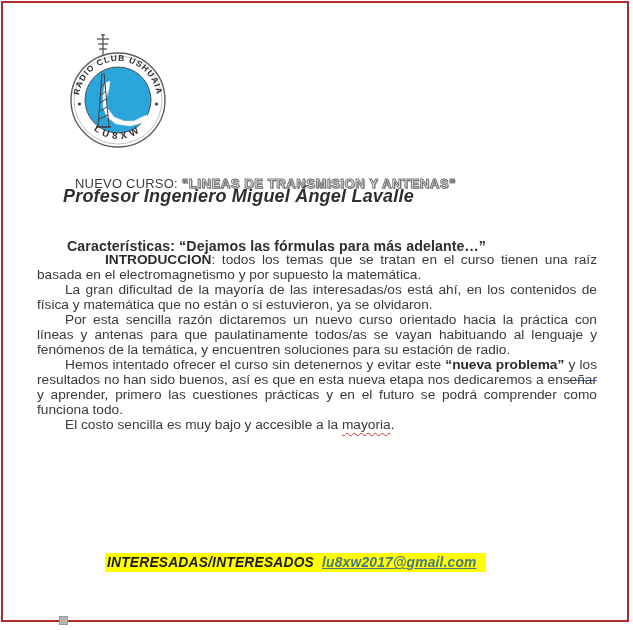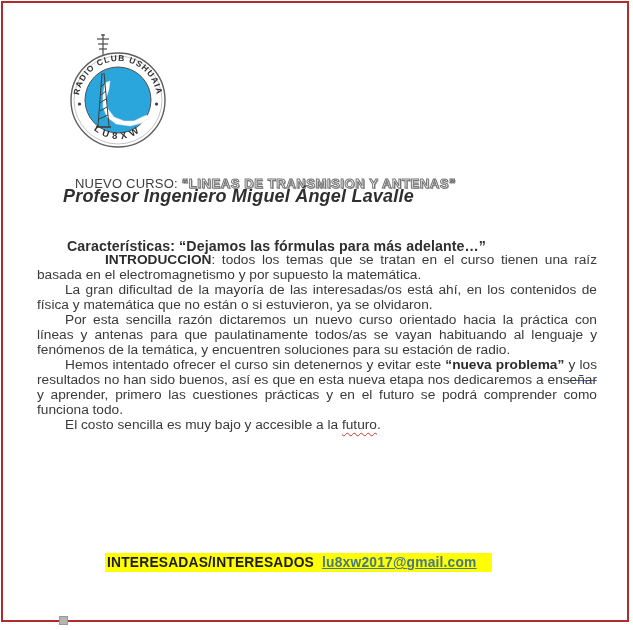--- a/index.html
+++ b/index.html
@@ -53,21 +53,21 @@
     text-decoration-style:wavy;
     text-decoration-color:#c2372e;
     text-decoration-thickness:1px;
     text-underline-offset:3px;
   }
   .contact-line{
     position:absolute;left:37px;top:552px;width:560px;margin:0;
     font-size:13.8px;line-height:21px;text-indent:68px;
   }
   .hl{
-    background:#ffff00;padding:2px 15px 2px 2px;
+    background:#ffff00;padding:2px 9px 2px 2px;font-style:italic;
   }
   .hl b{color:#1c1c1c;letter-spacing:0.2px;}
   .email{
     color:#467886;font-weight:bold;
     text-decoration:underline;
     text-decoration-thickness:1px;
     cursor:pointer;letter-spacing:0.2px;
   }
   .handle{
     position:absolute;left:59px;top:616px;width:9px;height:9px;
@@ -131,20 +131,20 @@
 
   <p class="professor-line">Profesor Ingeniero Miguel Ángel Lavalle</p>
 
   <p class="caract-line">Características: “Dejamos las fórmulas para más adelante…”</p>
 
   <div class="bodytext">
     <p class="intro"><b>INTRODUCCION</b><span>: todos los temas que se tratan en el curso tienen una raíz basada en el electromagnetismo y por supuesto la matemática.</span></p>
     <p class="std">La gran dificultad de la mayoría de las interesadas/os está ahí, en los contenidos de física y matemática que no están o si estuvieron, ya se olvidaron.</p>
     <p class="std">Por esta sencilla razón dictaremos un nuevo curso orientado hacia la práctica con líneas y antenas para que paulatinamente todos/as se vayan habituando al lenguaje y fenómenos de la temática, y encuentren soluciones para su estación de radio.</p>
     <p class="std"><span>Hemos intentado ofrecer el curso sin detenernos y evitar este </span><b>“nueva problema”</b><span> </span><span class="grammar">y los</span><span> resultados no han sido buenos, así es que en esta nueva etapa nos dedicaremos a enseñar y aprender, primero las cuestiones prácticas y en el futuro se podrá comprender como funciona todo.</span></p>
-    <p class="std"><span>El costo sencilla es muy bajo y accesible a la </span><span class="spell">futuro</span><span>.</span></p>
+    <p class="std"><span>El costo sencilla es muy bajo y accesible a la </span><span class="spell">mayoria</span><span>.</span></p>
   </div>
 
   <p class="contact-line"><span class="hl"><b>INTERESADAS/INTERESADOS&nbsp; </b><a class="email">lu8xw2017@gmail.com</a></span></p>
 
   <div class="handle"></div>
 
 </div>
 
 </body></html>

